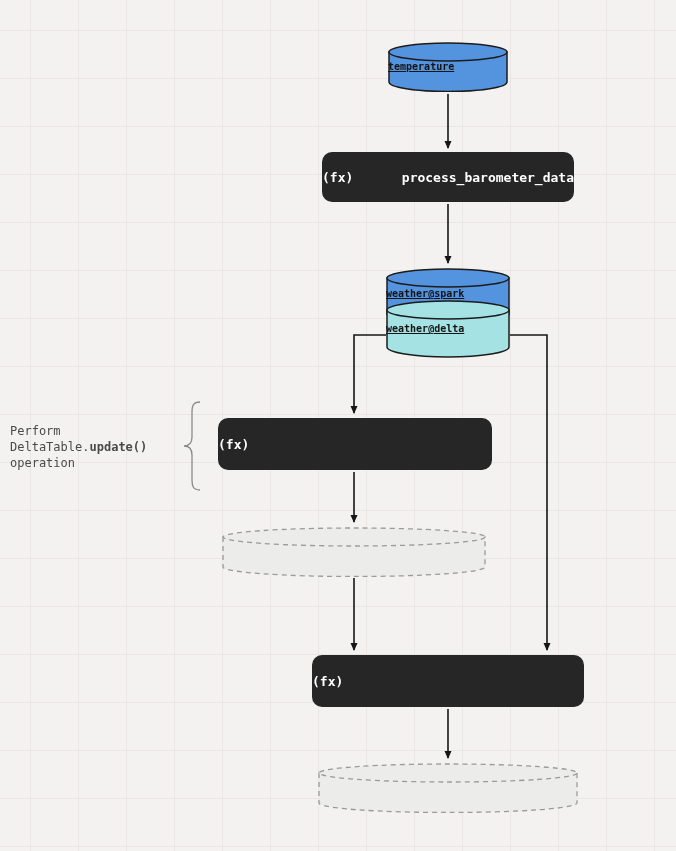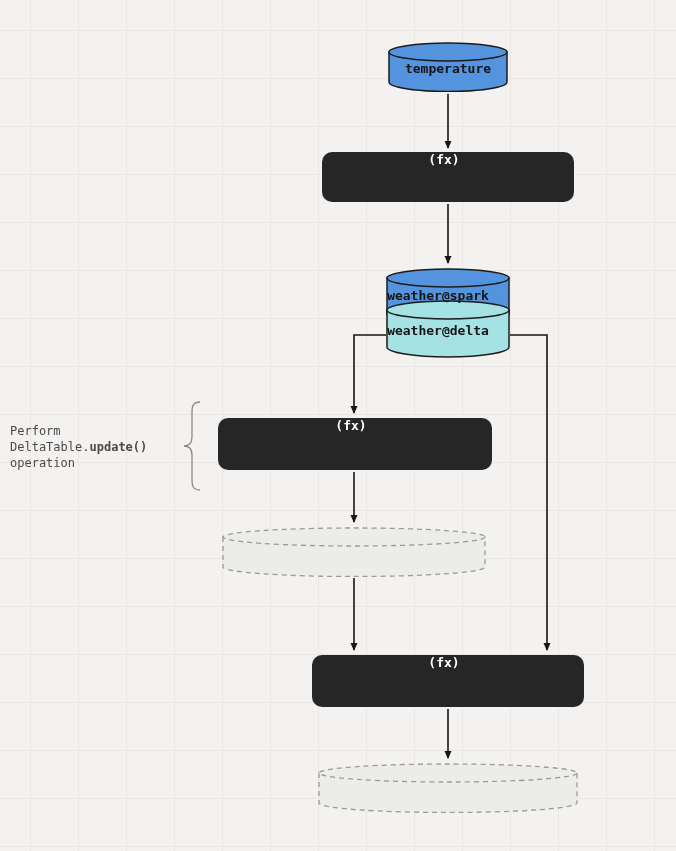--- a/index.html
+++ b/index.html
@@ -26,28 +26,27 @@
   .node { position: absolute; }
   .node svg { position: absolute; left: 0; top: 0; display: block; }
   .fxbox {
     position: absolute;
     background: #262626;
     border-radius: 10px;
     display: flex; align-items: center; justify-content: space-between;
     color: #ffffff;
     font-size: 13px; font-weight: bold;
     white-space: nowrap;
-    flex-direction: column;
   }
   .fxbox .prefix { margin-right: 8px; }
   .cyl-label {
     position: absolute; left: 0; width: 100%;
-    text-align: center;
-    font-size: 13px; font-weight: bold; color: #141414;
+    font-size: 10px; font-weight: bold; color: #141414;
     white-space: nowrap;
+    text-decoration: underline;
   }
   .cyl-label.muted { color: #565656; }
   .annotation {
     position: absolute;
     left: 10px; top: 423px; width: 172px;
     font-size: 12px; line-height: 16px;
     color: #4a4a4a;
     white-space: nowrap;
   }
   .annotation .bold { font-weight: bold; }
@@ -78,20 +77,21 @@
   <div class="node" style="left:388px; top:42px; width:120px; height:50px;">
     <svg width="120" height="50" viewBox="0 0 120 50">
       <path d="M1 10 L1 40 A59 9.5 0 0 0 119 40 L119 10 Z" fill="#5493dd" stroke="#1c1c1c" stroke-width="1.5"></path>
       <ellipse cx="60" cy="10" rx="59" ry="9" fill="#5493dd" stroke="#1c1c1c" stroke-width="1.5"></ellipse>
     </svg>
     <div class="cyl-label" style="top:19px;">temperature</div>
   </div>
 
   <div class="fxbox" style="left:322px; top:152px; width:252px; height:50px;">
     <span class="prefix">(fx)</span>
+    <span>process_barometer_data</span>
   </div>
 
   <div class="node" style="left:386px; top:268px; width:104px; height:90px;">
     <svg width="124" height="90" viewBox="0 0 124 90">
       <path d="M1 10 L1 46 A61 10 0 0 0 123 46 L123 10 Z" fill="#5493dd" stroke="#1c1c1c" stroke-width="1.5"></path>
       <ellipse cx="62" cy="10" rx="61" ry="9" fill="#5493dd" stroke="#1c1c1c" stroke-width="1.5"></ellipse>
       <path d="M1 42 L1 79 A61 10 0 0 0 123 79 L123 42 Z" fill="#a5e2e4" stroke="#1c1c1c" stroke-width="1.5"></path>
       <ellipse cx="62" cy="42" rx="61" ry="9" fill="#a5e2e4" stroke="#1c1c1c" stroke-width="1.5"></ellipse>
     </svg>
     <div class="cyl-label" style="top:20px;">weather@spark</div>

